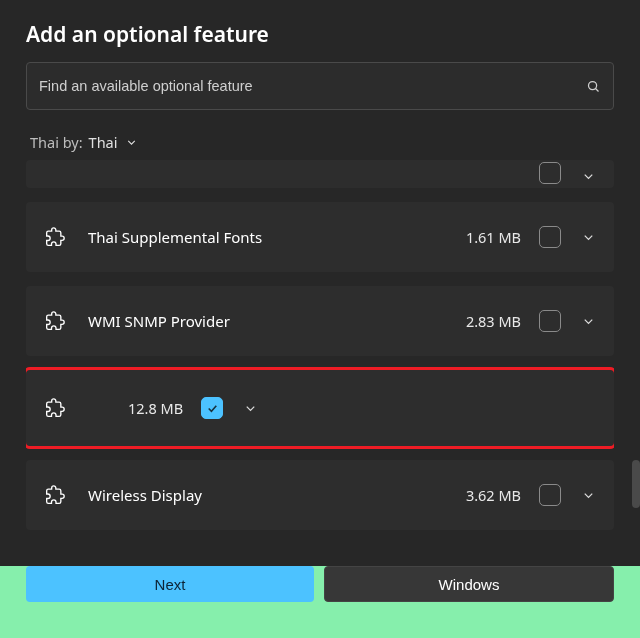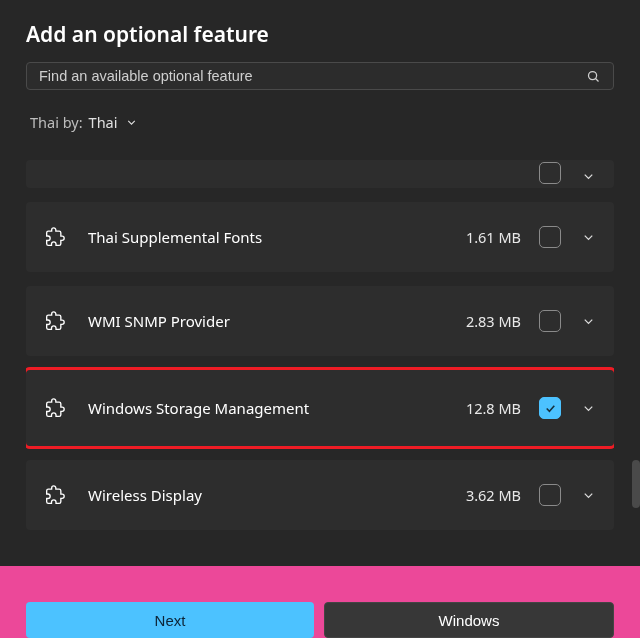--- a/index.html
+++ b/index.html
@@ -23,21 +23,21 @@
   }
   .searchwrap {
     padding: 8px 26px 0 26px;
   }
   .search {
     display: flex;
     align-items: center;
     border: 1px solid #4a4a4a;
     border-radius: 4px;
     background: #2c2c2c;
-    height: 28px;
+    height: 48px;
     padding: 0 12px;
   }
   .search input {
     flex: 1;
     background: transparent;
     border: none;
     outline: none;
     color: #cfcfcf;
     font-size: 14.5px;
   }
@@ -110,23 +110,23 @@
   .cbx.checked svg { display:block; }
   .cbx svg { display:none; }
   .expand {
     color: #dcdcdc;
     display:flex;
   }
   .footer {
     position: absolute;
     left: 0; right: 0; bottom: 0;
     height: 72px;
-    background: #ec4899;
-    display: flex;
-    align-items: flex-end;
+    background: #86efac;
+    display: flex;
+    align-items: flex-start;
     padding: 0 26px;
     gap: 10px;
   }
   .btn {
     flex: 1;
     height: 36px;
     border-radius: 4px;
     border: none;
     font-size: 15px;
     cursor: pointer;
@@ -225,21 +225,20 @@
         </svg>
       </span>
     </div>
 
     <div class="row highlight">
       <span class="ext-icon">
         <svg width="20" height="20" viewBox="0 0 24 24" fill="none" stroke="currentColor" stroke-width="1.6">
           <path d="M20.5 11H19V7a2 2 0 0 0-2-2h-4V3.5a2.5 2.5 0 1 0-5 0V5H4a2 2 0 0 0-2 2v3.8h1.5a2.7 2.7 0 1 1 0 5.4H2V20a2 2 0 0 0 2 2h3.8v-1.5a2.7 2.7 0 1 1 5.4 0V22H17a2 2 0 0 0 2-2v-4h1.5a2.5 2.5 0 1 0 0-5z"></path>
         </svg>
       </span>
-      <span class="name">Windows Storage Management</span>
       <span class="size">12.8 MB</span>
       <span class="cbx checked">
         <svg width="13" height="13" viewBox="0 0 24 24" fill="none" stroke="#17323f" stroke-width="3">
           <polyline points="5 12 10 17 19 7"></polyline>
         </svg>
       </span>
       <span class="expand">
         <svg width="15" height="15" viewBox="0 0 24 24" fill="none" stroke="currentColor" stroke-width="2">
           <polyline points="6 9 12 15 18 9"></polyline>
         </svg>

